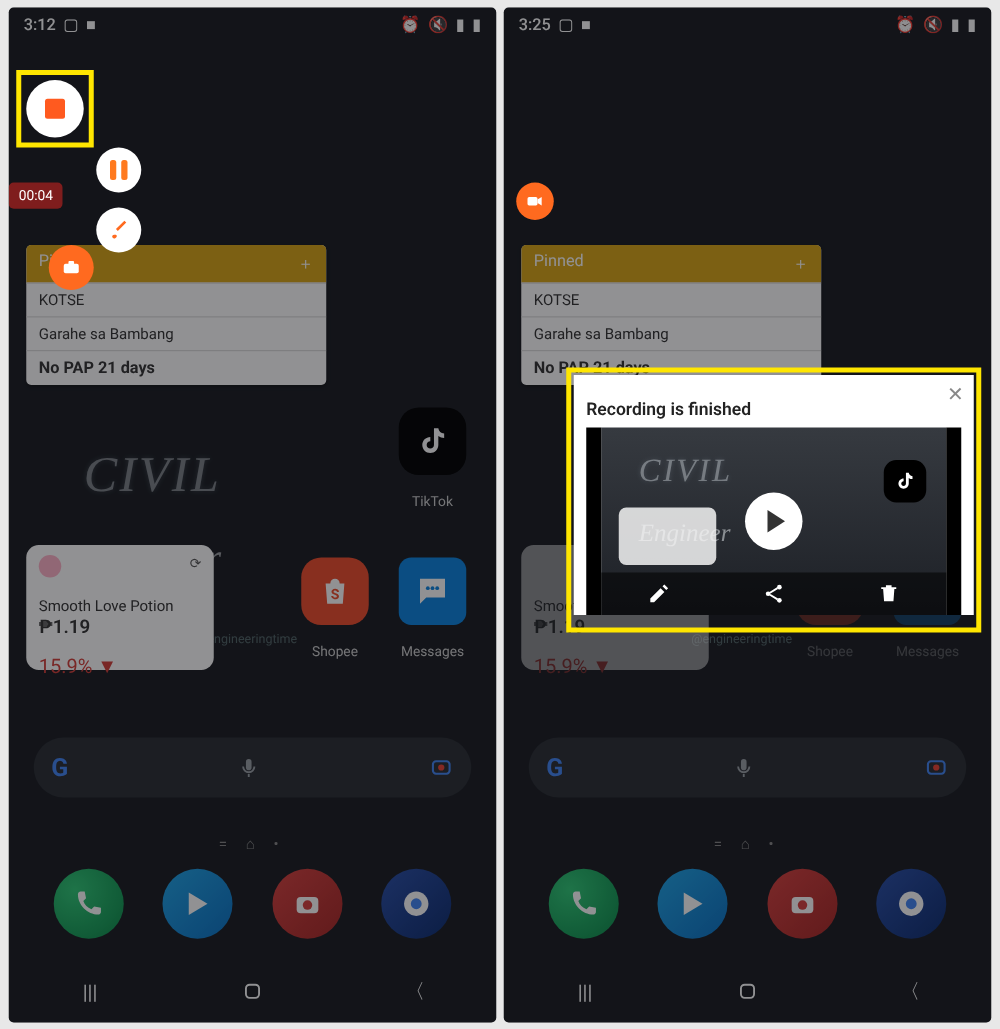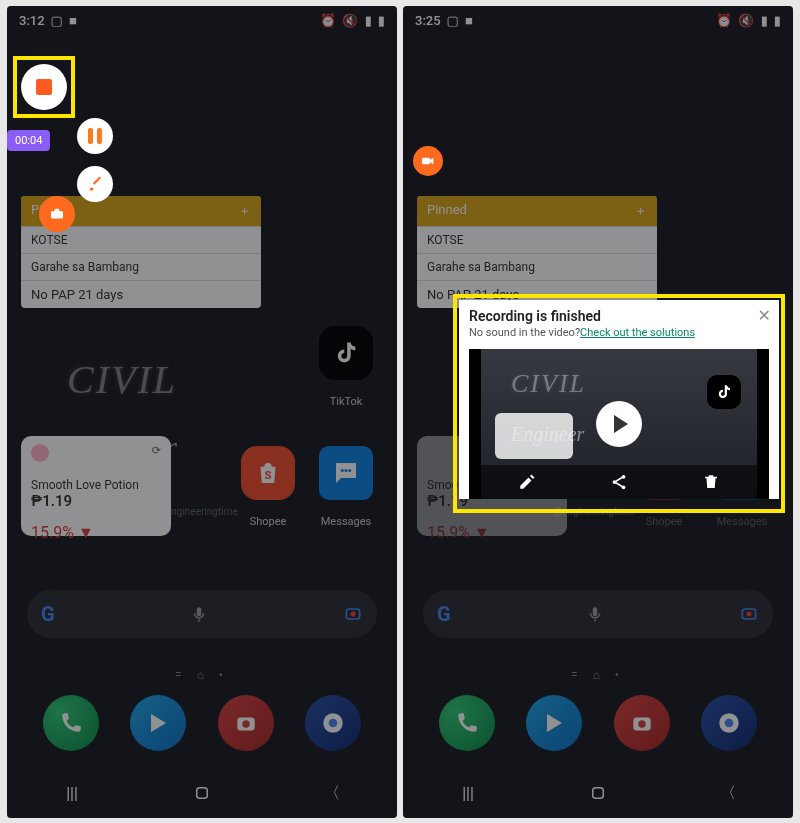--- a/index.html
+++ b/index.html
@@ -49,22 +49,22 @@
   .stop-btn::after { content: ""; width: 16px; height: 16px; background: #ff5a1f; border-radius: 2px; }
   .pause-btn {
     width: 36px; height: 36px; border-radius: 50%; background: #fff;
     display: flex; align-items: center; justify-content: center; gap: 4px;
     position: absolute; top: 112px; left: 70px; z-index: 20;
   }
   .pause-btn::before, .pause-btn::after {
     content: ""; width: 5px; height: 16px; background: #ff7a1f; border-radius: 2px;
   }
   .timer-pill {
-    position: absolute; top: 124px; left: 0; z-index: 20;
-    background: #8b5cf6; color: #fff; font-size: 11px; padding: 4px 8px;
+    position: absolute; top: 140px; left: 0; z-index: 20;
+    background: #7f1d1d; color: #fff; font-size: 11px; padding: 4px 8px;
     border-radius: 4px;
   }
   .brush-btn, .toolbox-btn {
     width: 36px; height: 36px; border-radius: 50%; background: #fff;
     display: flex; align-items: center; justify-content: center;
     position: absolute; z-index: 20;
   }
   .brush-btn { top: 160px; left: 70px; }
   .toolbox-btn { top: 190px; left: 32px; background: #ff6a1f; }
   .cam-bubble {
@@ -79,21 +79,21 @@
     box-shadow: 0 1px 3px rgba(0,0,0,0.3);
   }
   .note-header {
     background: #d9a717; color: #fff; padding: 6px 10px;
     display: flex; justify-content: space-between; font-size: 13px;
   }
   .note-row {
     padding: 6px 10px; color: #333; font-size: 12px;
     border-top: 1px solid #ddd;
   }
-  .note-row.bold { font-weight: 400; font-size: 13px; }
+  .note-row.bold { font-weight: 700; font-size: 13px; }
   
   .app-icon {
     position: absolute; width: 54px; height: 54px; border-radius: 16px;
     display: flex; align-items: center; justify-content: center;
     font-size: 11px; color: #ccc;
   }
   .icon-label { position: absolute; top: 69px; width: 70px; text-align: center; left: -8px; font-size: 11px; }
   .tiktok { background: #000; top: 320px; right: 24px; }
   .shopee { background: #ee4d2d; top: 440px; right: 102px; }
   .messages { background: #0b84e0; top: 440px; right: 24px; border-radius: 10px; }
@@ -152,21 +152,21 @@
   }
   .navbtn { width: 24px; height: 24px; display: flex; align-items: center; justify-content: center; color: #fff; }
   
   .popup-highlight {
     border: 4px solid #ffe600; position: absolute; top: 288px; left: 50px; right: 8px; z-index: 40;
     padding: 2px;
   }
   .popup {
     background: #fff; color: #222; font-size: 12px; position: relative;
   }
-  .popup-header { padding: 8px 10px 2px; font-weight: 600; font-size: 14px; }
+  .popup-header { padding: 20px 10px 2px; font-weight: 600; font-size: 14px; }
   .popup-sub { padding: 0 10px 6px; font-size: 11px; color: #555; }
   .popup-sub a { color: #0b8a6a; text-decoration: underline; }
   .popup-close { position: absolute; top: 6px; right: 8px; color: #888; font-size: 16px; }
   .thumb {
     margin: 4px 10px 8px; position: relative; height: 150px;
     background: linear-gradient(180deg,#363a40 0%,#1d2026 100%);
     border-left: 12px solid #000; border-right: 12px solid #000;
   }
   .thumb .wallpaper-text { top: 20px; left: 30px; font-size: 26px; opacity: .45; }
   .thumb .wallpaper-sub  { top: 50px; left: 30px; font-size: 20px; opacity: .5; }
@@ -377,23 +377,20 @@
     <span class="refresh">⟳</span>
     <div class="price-name">Smooth Love Potion</div>
     <div class="price-val">₱1.19</div>
     <div class="price-delta">15.9% ▼</div>
   </div>
 
   <div class="popup-highlight">
     <div class="popup">
       <span class="popup-close">✕</span>
       <div class="popup-header">Recording is finished</div>
-      <div class="popup-sub">
-        <span>No sound in the video?</span><a href="#">Check out the solutions</a>
-      </div>
       <div class="thumb">
         <div class="wallpaper-text">CIVIL</div>
         <div class="wallpaper-sub">Engineer</div>
         <div class="tiktok-mini">
           <svg width="18" height="18" viewBox="0 0 24 24">
               <path fill="#fff" d="M16 3c.3 2 1.7 3.5 4 3.7v3c-1.5 0-2.9-.5-4-1.3v6.1c0 3-2.4 5.5-5.5 5.5S5 17.5 5 14.5 7.4 9 10.5 9v3c-1.4 0-2.5 1.1-2.5 2.5S9.1 17 10.5 17 13 15.9 13 14.5V3z"></path>
             </svg>
         </div>
         <div class="mini-card"></div>
         <div class="playbtn"></div>

